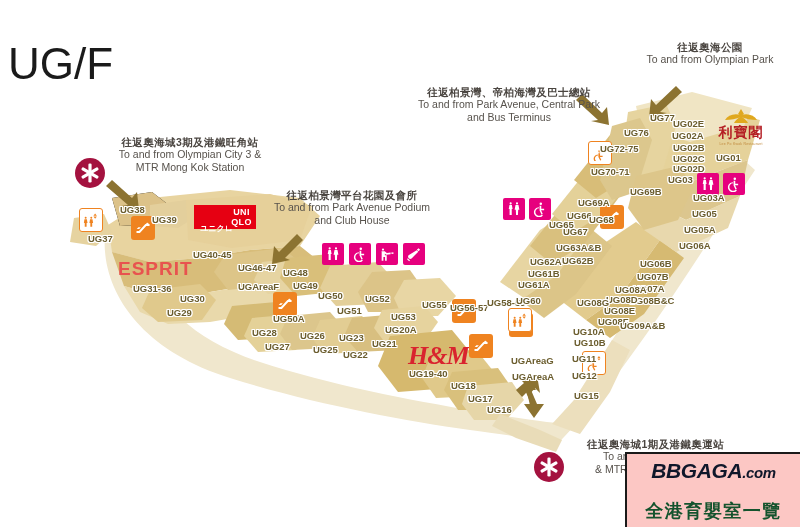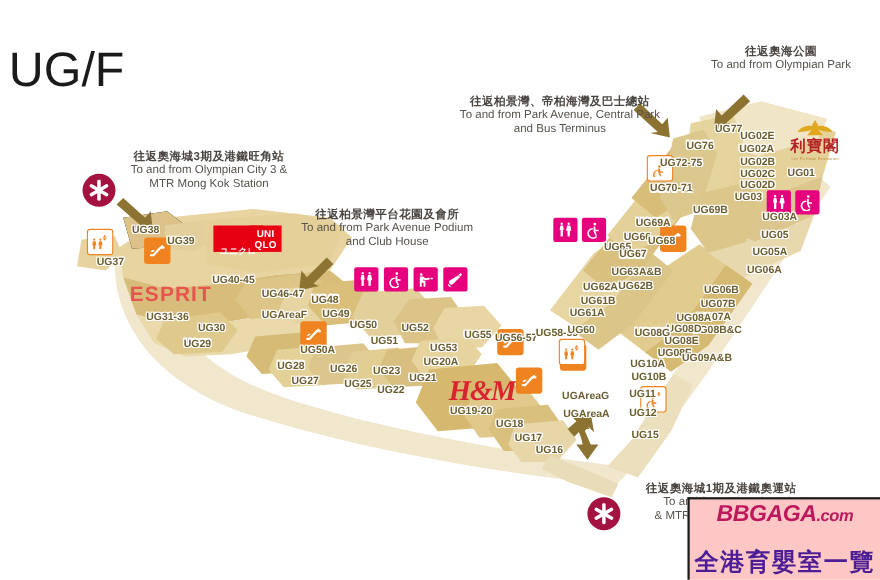--- a/index.html
+++ b/index.html
@@ -121,26 +121,26 @@
     right:0;bottom:0;
     width:175px;height:75px;
     background:#fcc7c4;
     border-top:2px solid #1a1a1a;
     border-left:2px solid #1a1a1a;
     display:flex;flex-direction:column;
     align-items:center;justify-content:center;
     box-sizing:border-box;
   }
   #watermark .wm1{
-    color:#be185d;font-weight:bold;font-style:italic;
+    color:#0f172a;font-weight:bold;font-style:italic;
     font-size:21px;letter-spacing:-.4px;
   }
   #watermark .wm1 .sm{font-size:15px;}
   #watermark .wm2{
-    color:#4c1d95;font-weight:bold;font-size:22px;letter-spacing:1.5px;margin-top:16px;
+    color:#14532d;font-weight:bold;font-size:18px;letter-spacing:1.5px;margin-top:16px;
   }
 </style>
 </head>
 <body>
 
 <div id="map">
 
   <svg class="abs" width="800" height="527" viewBox="0 0 800 527" style="left:0;top:0;">
     <defs>
       <linearGradient id="gcorr" x1="0" y1="0" x2="1" y2="0">
@@ -498,21 +498,21 @@
       <div class="unit" style="left: 180px; top: 293px;">UG30</div>
       <div class="unit" style="left: 167px; top: 307px;">UG29</div>
       <div class="unit" style="left: 252px; top: 327px;">UG28</div>
       <div class="unit" style="left: 265px; top: 341px;">UG27</div>
       <div class="unit" style="left: 300px; top: 330px;">UG26</div>
       <div class="unit" style="left: 313px; top: 344px;">UG25</div>
       <div class="unit" style="left: 339px; top: 332px;">UG23</div>
       <div class="unit" style="left: 343px; top: 349px;">UG22</div>
       <div class="unit" style="left: 372px; top: 338px;">UG21</div>
       <div class="unit" style="left: 385px; top: 324px;">UG20A</div>
-      <div class="unit" style="left: 409px; top: 368px;">UG19-20</div>
+      <div class="unit" style="left: 409px; top: 368px;">UG19-40</div>
       <div class="unit" style="left: 451px; top: 380px;">UG18</div>
       <div class="unit" style="left: 468px; top: 393px;">UG17</div>
       <div class="unit" style="left: 487px; top: 404px;">UG16</div>
       <div class="unit" style="left: 238px; top: 262px;">UG46-47</div>
       <div class="unit" style="left: 238px; top: 281px;">UGAreaF</div>
       <div class="unit" style="left: 283px; top: 267px;">UG48</div>
       <div class="unit" style="left: 293px; top: 280px;">UG49</div>
       <div class="unit" style="left: 318px; top: 290px;">UG50</div>
       <div class="unit" style="left: 273px; top: 313px;">UG50A</div>
       <div class="unit" style="left: 337px; top: 305px;">UG51</div>

